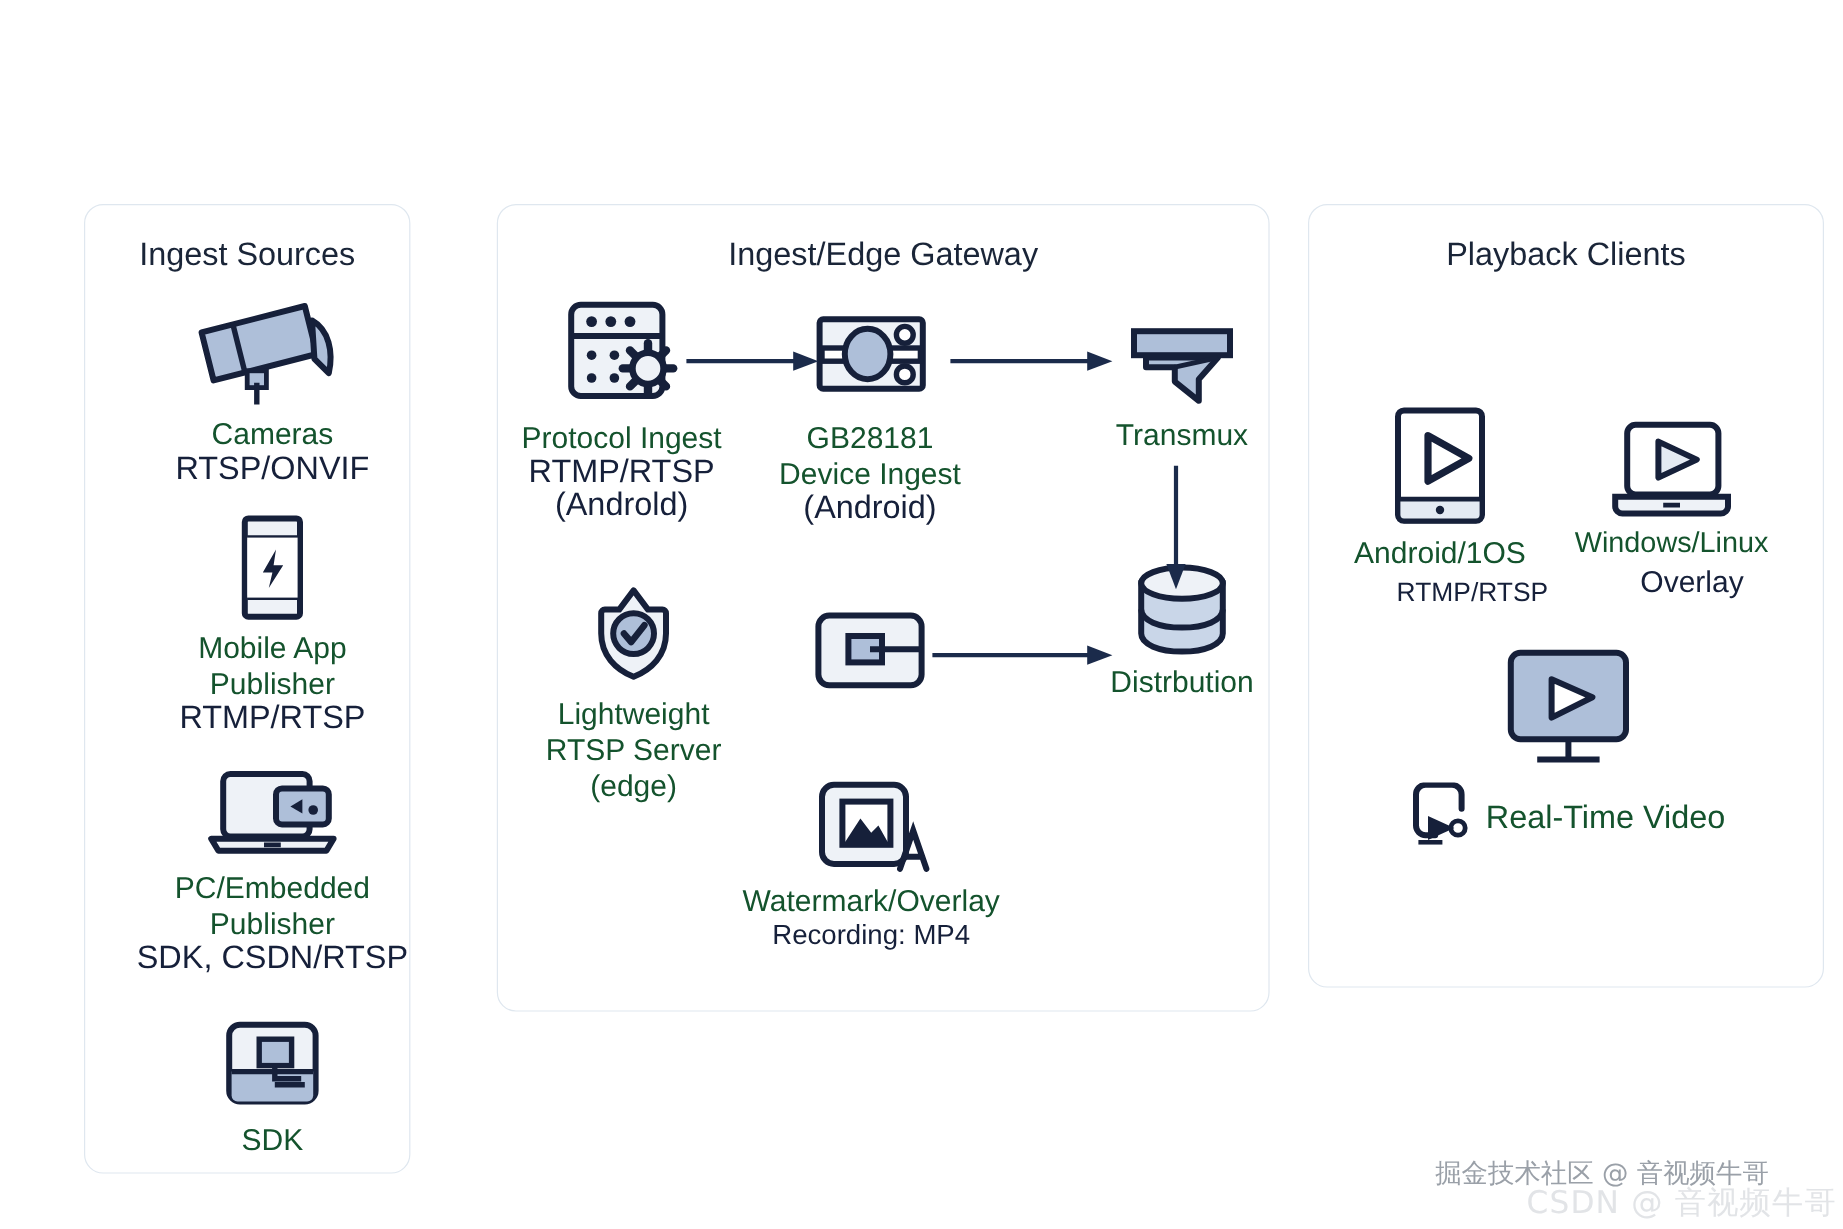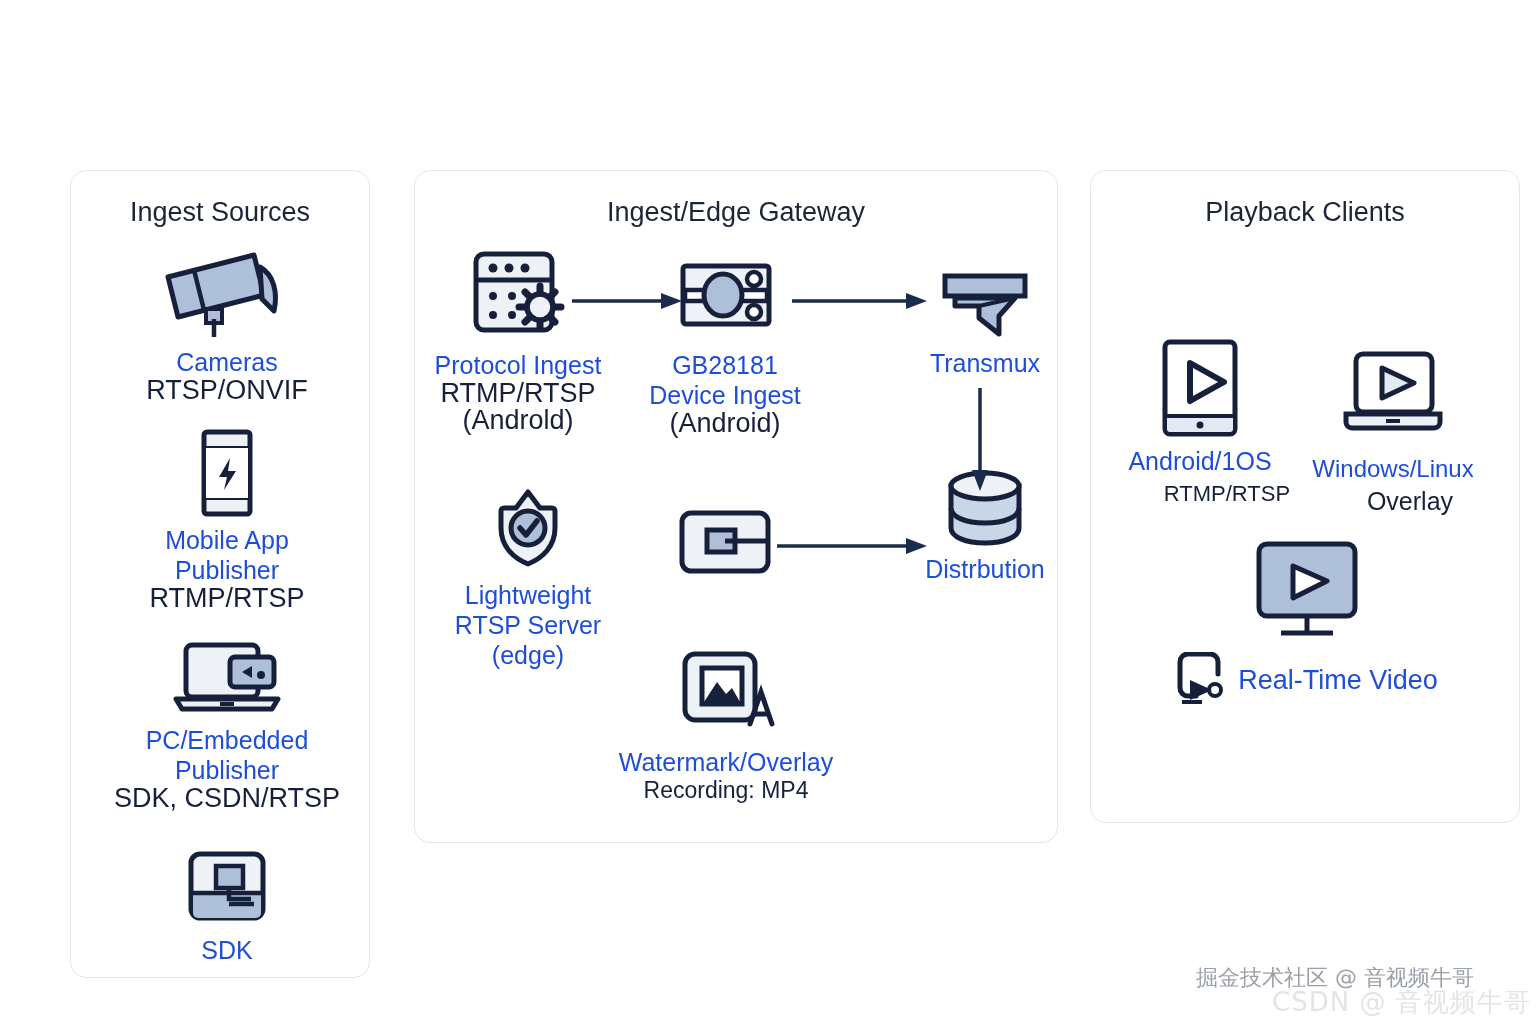--- a/index.html
+++ b/index.html
@@ -34,21 +34,21 @@
   }
 
   
   .panel {
     position: absolute;
     background: #ffffff;
     border: 1.6px solid #dfe7ef;
     border-radius: 16px;
     box-sizing: border-box;
   }
-  #panel-ingest   { left: 70px;   top: 170px; width: 300px; height: 808px; text-decoration: underline; }
+  #panel-ingest   { left: 70px;   top: 170px; width: 272px; height: 808px; text-decoration: underline; }
   #panel-gateway  { left: 414px;  top: 170px; width: 644px; height: 673px; }
   #panel-playback { left: 1090px; top: 170px; width: 430px; height: 653px; }
 
   .panel-title {
     position: absolute;
     top: 26px;
     left: 0;
     width: 100%;
     text-align: center;
     font-size: 27px;
@@ -61,21 +61,21 @@
     text-align: center;
   }
   .node .icon {
     display: flex;
     align-items: flex-end;
     justify-content: center;
   }
   .label {
     font-size: 25px;
     line-height: 30px;
-    color: #1d4ed8;
+    color: #14532d;
     white-space: pre-line;
   }
   .sublabel {
     font-size: 27px;
     line-height: 27px;
     color: #16203a;
     white-space: pre-line;
   }
 
   
@@ -257,21 +257,21 @@
 
   <div class="node" style="left:570px; top:648px; width:312px;">
     <div class="icon" style="height:82px;">
       <svg width="106" height="82" viewBox="0 0 106 82">
         <path d="M72 6 a10 10 0 0 1 10 10 V62 a10 10 0 0 1 -10 10 H22 a10 10 0 0 1 -10 -10 V16 a10 10 0 0 1 10 -10 Z" fill="#eef2f7" stroke="#16203a" stroke-width="5"></path>
         <rect x="29" y="20" width="40" height="36" fill="#ffffff" stroke="#16203a" stroke-width="5"></rect>
         <path d="M31 54 L44 34 L53 46 L59 40 L67 54 Z" fill="#16203a"></path>
         <path d="M77 76 L88 44 L99 76 M81 66 H95" fill="none" stroke="#16203a" stroke-width="5" stroke-linecap="round"></path>
       </svg>
     </div>
-    <div class="label" style="margin-top:17px;">Watermark/Overlay</div>
+    <div class="label" style="margin-top:6px;">Watermark/Overlay</div>
     <div class="sublabel" style="font-size:23px;">Recording: MP4</div>
   </div>
 
   <svg class="arrow" style="left:570px; top:288px;" width="115" height="26">
     <line x1="2" y1="13" x2="93" y2="13" stroke="#1b2b4b" stroke-width="3.5"></line>
     <path d="M112 13 L91 5 L91 21 Z" fill="#1b2b4b"></path>
   </svg>
 
   <svg class="arrow" style="left:790px; top:288px;" width="140" height="26">
     <line x1="2" y1="13" x2="118" y2="13" stroke="#1b2b4b" stroke-width="3.5"></line>
@@ -307,21 +307,21 @@
 
   <div class="node" style="left:1296px; top:342px; width:194px;">
     <div class="icon" style="height:96px;">
       <svg width="106" height="96" viewBox="0 0 106 96">
         <rect x="16" y="12" width="76" height="58" rx="7" fill="#ffffff" stroke="#16203a" stroke-width="5"></rect>
         <path d="M6 72 H100 a0 0 0 0 1 0 0 V80 a6 6 0 0 1 -6 6 H12 a6 6 0 0 1 -6 -6 Z" fill="#eef2f7" stroke="#16203a" stroke-width="5"></path>
         <line x1="46" y1="79" x2="60" y2="79" stroke="#16203a" stroke-width="4"></line>
         <path d="M42 26 L74 41 L42 56 Z" fill="#e4eaf3" stroke="#16203a" stroke-width="5" stroke-linejoin="round"></path>
       </svg>
     </div>
-    <div class="label" style="margin-top:16px; font-size:24px;">Windows/Linux</div>
+    <div class="label" style="margin-top:0; font-size:24px;">Windows/Linux</div>
     <div class="sublabel" style="font-size:25px; margin-top:4px; margin-left:34px;">Overlay</div>
   </div>
 
   <div class="node" style="left:1150px; top:540px; width:310px;">
     <div class="icon" style="height:100px;">
       <svg width="120" height="100" viewBox="0 0 120 100">
         <rect x="14" y="4" width="96" height="72" rx="8" fill="#aebfd9" stroke="#16203a" stroke-width="5"></rect>
         <path d="M48 26 L82 41 L48 58 Z" fill="#ffffff" stroke="#16203a" stroke-width="5" stroke-linejoin="round"></path>
         <line x1="62" y1="76" x2="62" y2="92" stroke="#16203a" stroke-width="5"></line>
         <line x1="36" y1="93" x2="88" y2="93" stroke="#16203a" stroke-width="5"></line>

